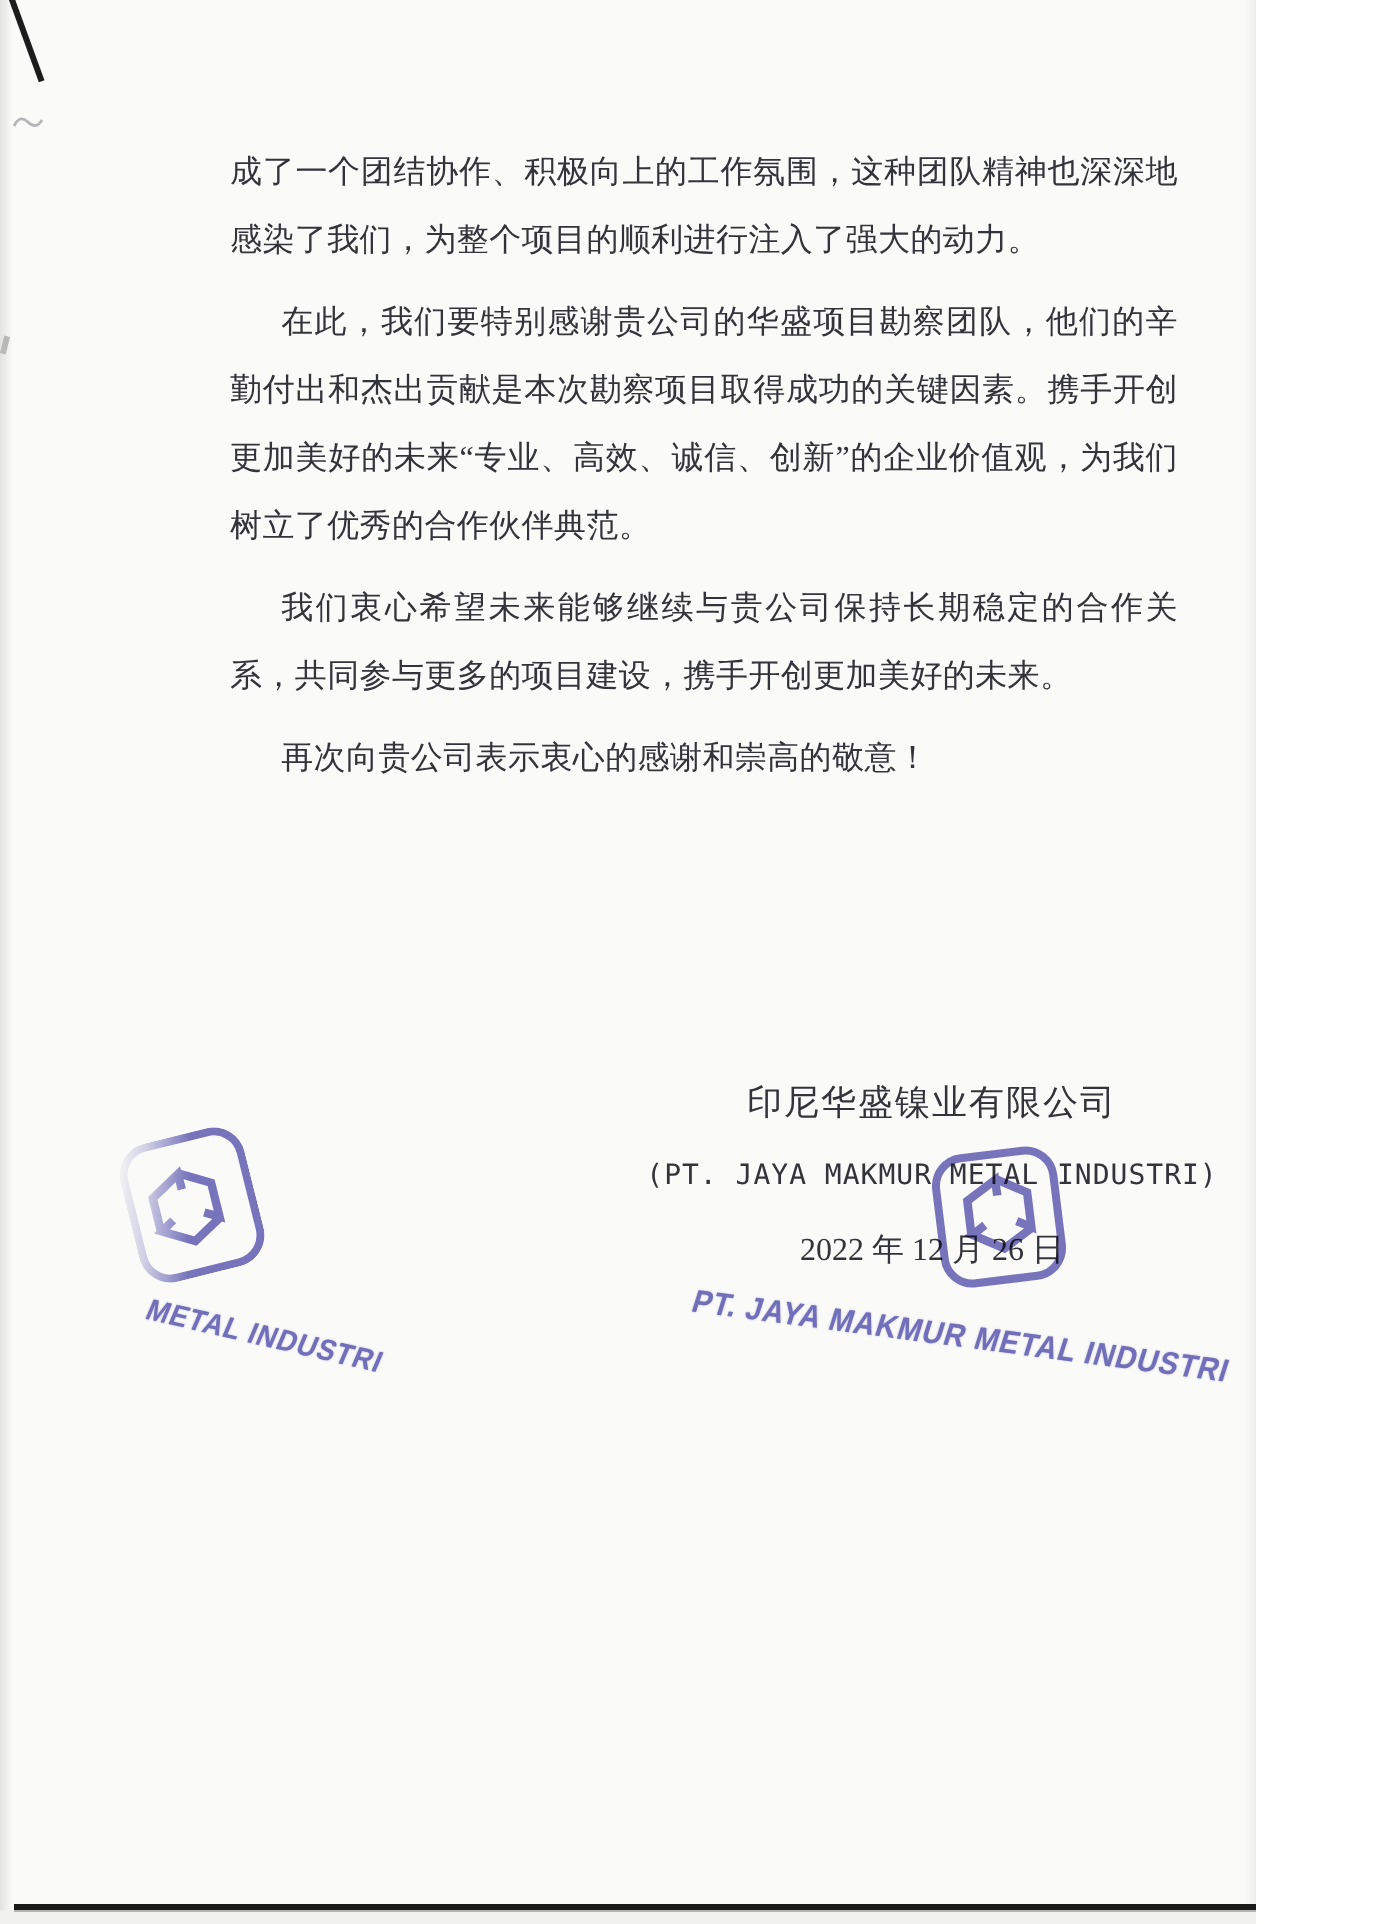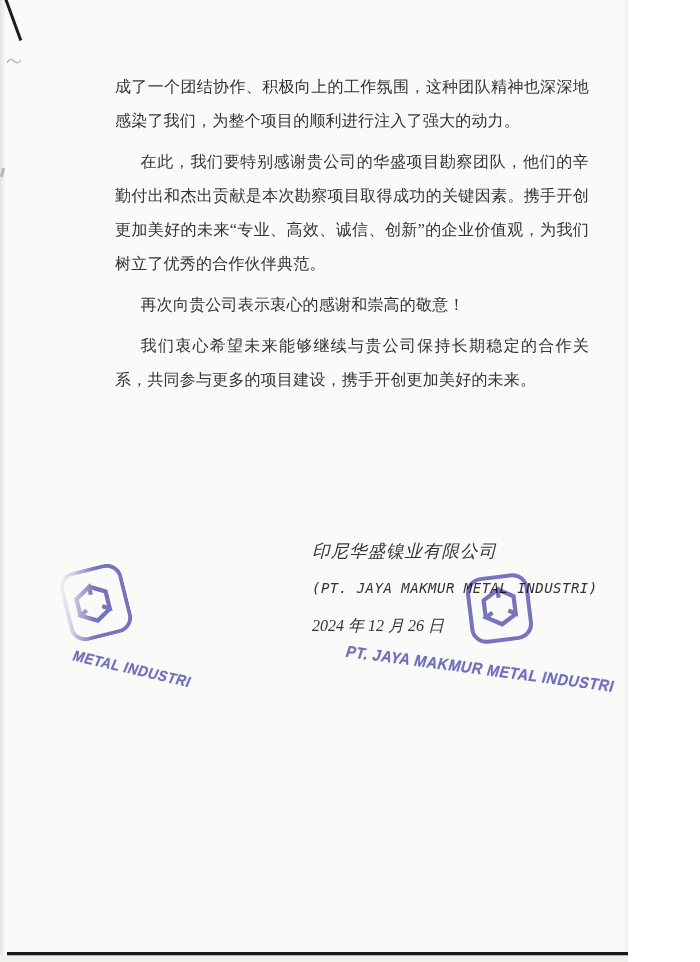--- a/index.html
+++ b/index.html
@@ -16,21 +16,21 @@
     position:absolute; left:115px; top:70px; width:474px;
     font-size:16px; line-height:34px; color:#33333a;
     text-align:justify;
     letter-spacing:0.2px;
   }
   .para { margin-bottom:7px; text-indent:1.6em; }
   .para.no-indent { text-indent:0; }
 
   .signature {
     position:absolute; left:312px; top:533px; width:308px;
-    text-align:left; color:#33333a;font-style:italic;
+    text-align:center; color:#33333a;
   }
   .sig-cn   { font-size:17.5px; line-height:37px; letter-spacing:1px; }
   .sig-en   { font-family:"DejaVu Sans Mono","Liberation Mono",monospace;
               font-size:14px; line-height:37px; letter-spacing:0.5px; }
   .sig-date { font-size:16px; line-height:37px; }
 
   
   .stamp-box {
     position:absolute; border:4.5px solid #5b58b4; border-radius:16px;
     opacity:0.82; mix-blend-mode:multiply; z-index:5;
@@ -94,28 +94,28 @@
   }
 </style>
 </head>
 <body>
 
 <div class="page">
 
   <div class="letter-body">
     <p class="para no-indent">成了一个团结协作、积极向上的工作氛围，这种团队精神也深深地感染了我们，为整个项目的顺利进行注入了强大的动力。</p>
     <p class="para">在此，我们要特别感谢贵公司的华盛项目勘察团队，他们的辛勤付出和杰出贡献是本次勘察项目取得成功的关键因素。携手开创更加美好的未来“专业、高效、诚信、创新”的企业价值观，为我们树立了优秀的合作伙伴典范。</p>
+    <p class="para">我们衷心希望未来能够继续与贵公司保持长期稳定的合作关系，共同参与更多的项目建设，携手开创更加美好的未来。</p>
     <p class="para">再次向贵公司表示衷心的感谢和崇高的敬意！</p>
-    <p class="para">我们衷心希望未来能够继续与贵公司保持长期稳定的合作关系，共同参与更多的项目建设，携手开创更加美好的未来。</p>
   </div>
 
   <div class="signature">
     <div class="sig-cn">印尼华盛镍业有限公司</div>
     <div class="sig-en">(PT. JAYA MAKMUR METAL INDUSTRI)</div>
-    <div class="sig-date">2024 年 12 月 26 日</div>
+    <div class="sig-date">2022 年 12 月 26 日</div>
   </div>
 
   <div class="stamp-box stamp-box-left">
     <svg width="46" height="48" viewBox="0 0 60 60">
       <g fill="none" stroke="#5b58b4" stroke-width="5.5" stroke-linejoin="miter" stroke-linecap="butt">
         <path d="M30 7 L49.5 18.3 L49.5 41 L40.5 36"></path>
         <path d="M30 7 L49.5 18.3 L49.5 41 L40.5 36" transform="rotate(120 30 30)"></path>
         <path d="M30 7 L49.5 18.3 L49.5 41 L40.5 36" transform="rotate(240 30 30)"></path>
       </g>
     </svg>

